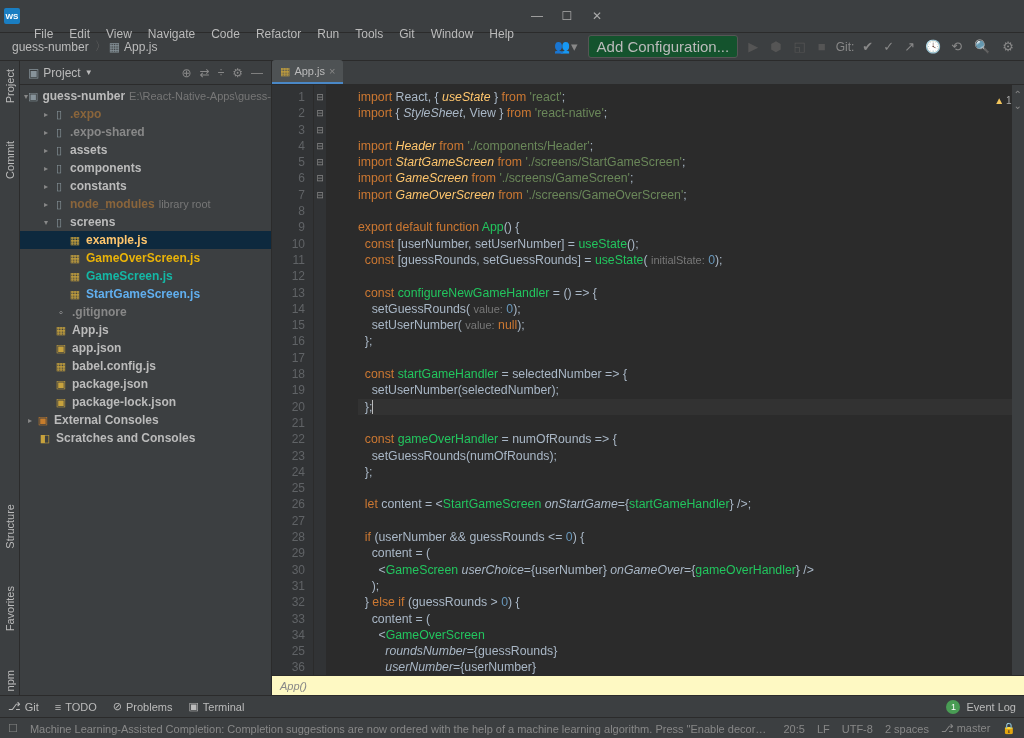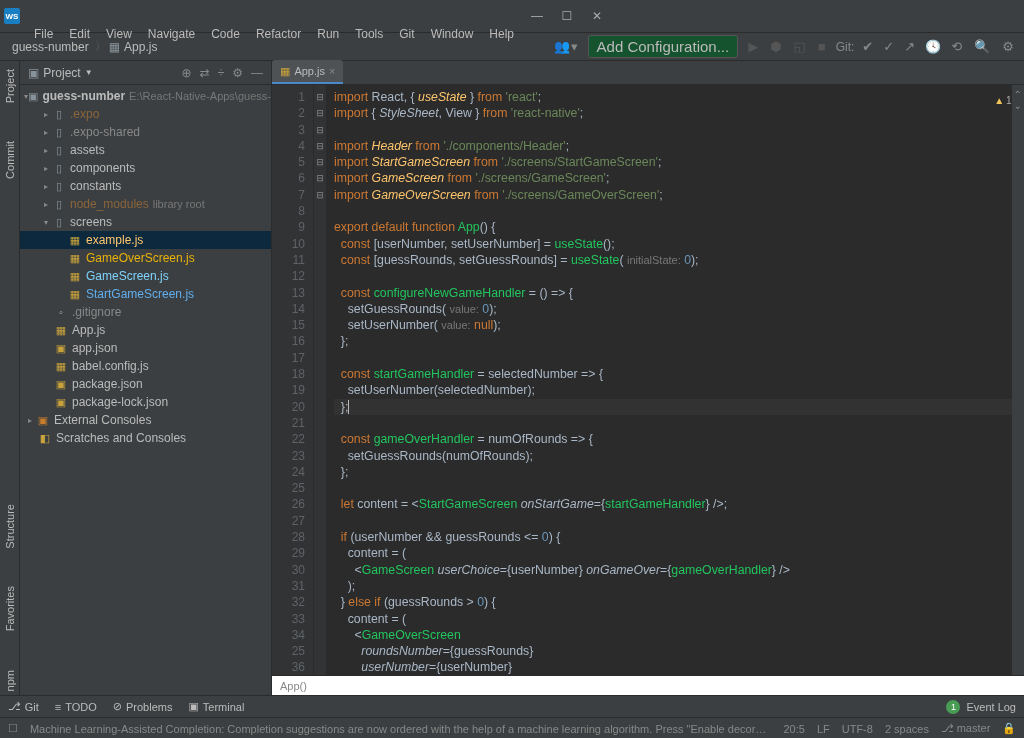--- a/index.html
+++ b/index.html
@@ -22,45 +22,45 @@
 .left-rail .rail-item { writing-mode:vertical-rl; transform:rotate(180deg); font-size:11px; cursor:pointer; padding:4px 0; }
 .sidebar { width:252px; background:#3c3f41; border-right:1px solid #2b2b2b; display:flex; flex-direction:column; }
 .sidebar-header { height:24px; display:flex; align-items:center; padding:0 8px; border-bottom:1px solid #2b2b2b; }
 .sidebar-header .proj-label { display:flex; align-items:center; gap:4px; }
 .sidebar-header .right-icons { margin-left:auto; display:flex; gap:8px; color:#888; }
 .tree { flex:1; overflow:auto; padding:2px 0; }
 .tree-row { display:flex; align-items:center; height:18px; padding-left:4px; cursor:pointer; white-space:nowrap; }
 .tree-row.sel { background:#0d293e; }
 .tree-row .arrow { width:12px; text-align:center; color:#888; font-size:8px; }
 .tree-row .icon { width:14px; text-align:center; margin-right:4px; font-size:11px; }
-.tree-row .label { color:#bbb; }
+.tree-row .label { color:#bbb;font-weight:bold; }
 .tree-row .dim { color:#777; font-size:11px; margin-left:4px; }
 .tree-row .lib { color:#8a653b; }
 .tree-row .js { color:#c7a23d; }
 .tree-row .dotted { color:#888; }
 .editor-area { flex:1; display:flex; flex-direction:column; background:#2b2b2b; }
 .tab-bar { height:24px; background:#3c3f41; display:flex; align-items:flex-end; border-bottom:1px solid #2b2b2b; }
 .tab { height:24px; background:#4e5254; padding:0 8px; display:flex; align-items:center; gap:4px; border-radius:3px 3px 0 0; border-bottom:2px solid #4a88c7; font-size:11px; }
 .tab .close { color:#888; cursor:pointer; }
 .editor-body { flex:1; display:flex; overflow:hidden; position:relative; }
 .gutter { width:42px; background:#313335; text-align:right; padding:4px 8px 4px 0; color:#606366; font-family:Consolas,monospace; font-size:12px; line-height:16.3px; user-select:none; border-right:1px solid #2b2b2b; }
 .fold-col { width:12px; background:#313335; padding-top:4px; font-family:Consolas,monospace; font-size:9px; line-height:16.3px; color:#888; text-align:center; }
-.code { flex:1; padding:4px 0 4px 8px; font-family:Consolas,monospace; font-size:12.3px; line-height:16.3px; white-space:pre; color:#a9b7c6; }
+.code { flex:1; padding:4px 0 4px 8px; font-family:Consolas,monospace; font-size:12.3px; line-height:16.3px; white-space:pre; color:#a9b7c6;margin-left:24px; }
 .code .kw { color:#cc7832; }
 .code .str { color:#6a8759; }
 .code .fn { color:#22c55e; }
 .code .def { color:#ffc66d; font-style:italic; }
 .code .hint { color:#787878; font-size:11px; }
 .code .lit { color:#6897bb; }
 .code .it { font-style:italic; color:#a9b7c6; }
 .code .line { height:16.3px; }
 .code .line.hl { background:#323232; }
 .scrollmap { width:12px; background:#3c3f41; position:relative; }
 .scrollmap .warn { position:absolute; top:4px; right:2px; display:flex; align-items:center; gap:2px; font-size:10px; }
-.breadcrumb-bottom { height:20px; background:#ffffff; border-top:1px solid #2b2b2b; padding:0 8px; display:flex; align-items:center; font-size:11px; color:#888; }
+.breadcrumb-bottom { height:20px; background:#fef9c3; border-top:1px solid #2b2b2b; padding:0 8px; display:flex; align-items:center; font-size:11px; color:#888;font-style:italic; }
 .bottom-tabs { height:22px; background:#3c3f41; border-top:1px solid #2b2b2b; display:flex; align-items:center; padding:0 8px; gap:16px; font-size:11px; }
 .bottom-tabs .btab { display:flex; align-items:center; gap:4px; cursor:pointer; }
 .bottom-tabs .right { margin-left:auto; display:flex; align-items:center; gap:6px; }
 .bottom-tabs .badge { background:#499c54; color:white; border-radius:7px; width:14px; height:14px; display:flex; align-items:center; justify-content:center; font-size:9px; }
 .statusbar { height:22px; background:#3c3f41; border-top:1px solid #2b2b2b; display:flex; align-items:center; padding:0 8px; font-size:11px; color:#888; gap:12px; }
 .statusbar .msg { flex:1; overflow:hidden; text-overflow:ellipsis; white-space:nowrap; }
 .progressbar { height:4px; background:#0d6efd; width:100%; }
 .folder-ic { color:#87939a; }
 .chk { color:#499c54; }
 .blu { color:#3592c4; }
@@ -182,21 +182,21 @@
       <div class="tree-row sel" style="padding-left:48px">
           <span class="icon js">▦</span>
           <span class="label" style="color:#ffc66d">example.js</span>
         </div>
       <div class="tree-row" style="padding-left:48px">
           <span class="icon js">▦</span>
           <span class="label" style="color:#eab308">GameOverScreen.js</span>
         </div>
       <div class="tree-row" style="padding-left:48px">
           <span class="icon js">▦</span>
-          <span class="label" style="color:#7dd3fc">GameScreen.js</span>
+          <span class="label" style="color:#14b8a6">GameScreen.js</span>
         </div>
       <div class="tree-row" style="padding-left:48px">
           <span class="icon js">▦</span>
           <span class="label" style="color:#61afef">StartGameScreen.js</span>
         </div>
       <div class="tree-row" style="padding-left:34px">
           <span class="icon">◦</span>
           <span class="label dotted">.gitignore</span>
         </div>
       <div class="tree-row" style="padding-left:34px">

